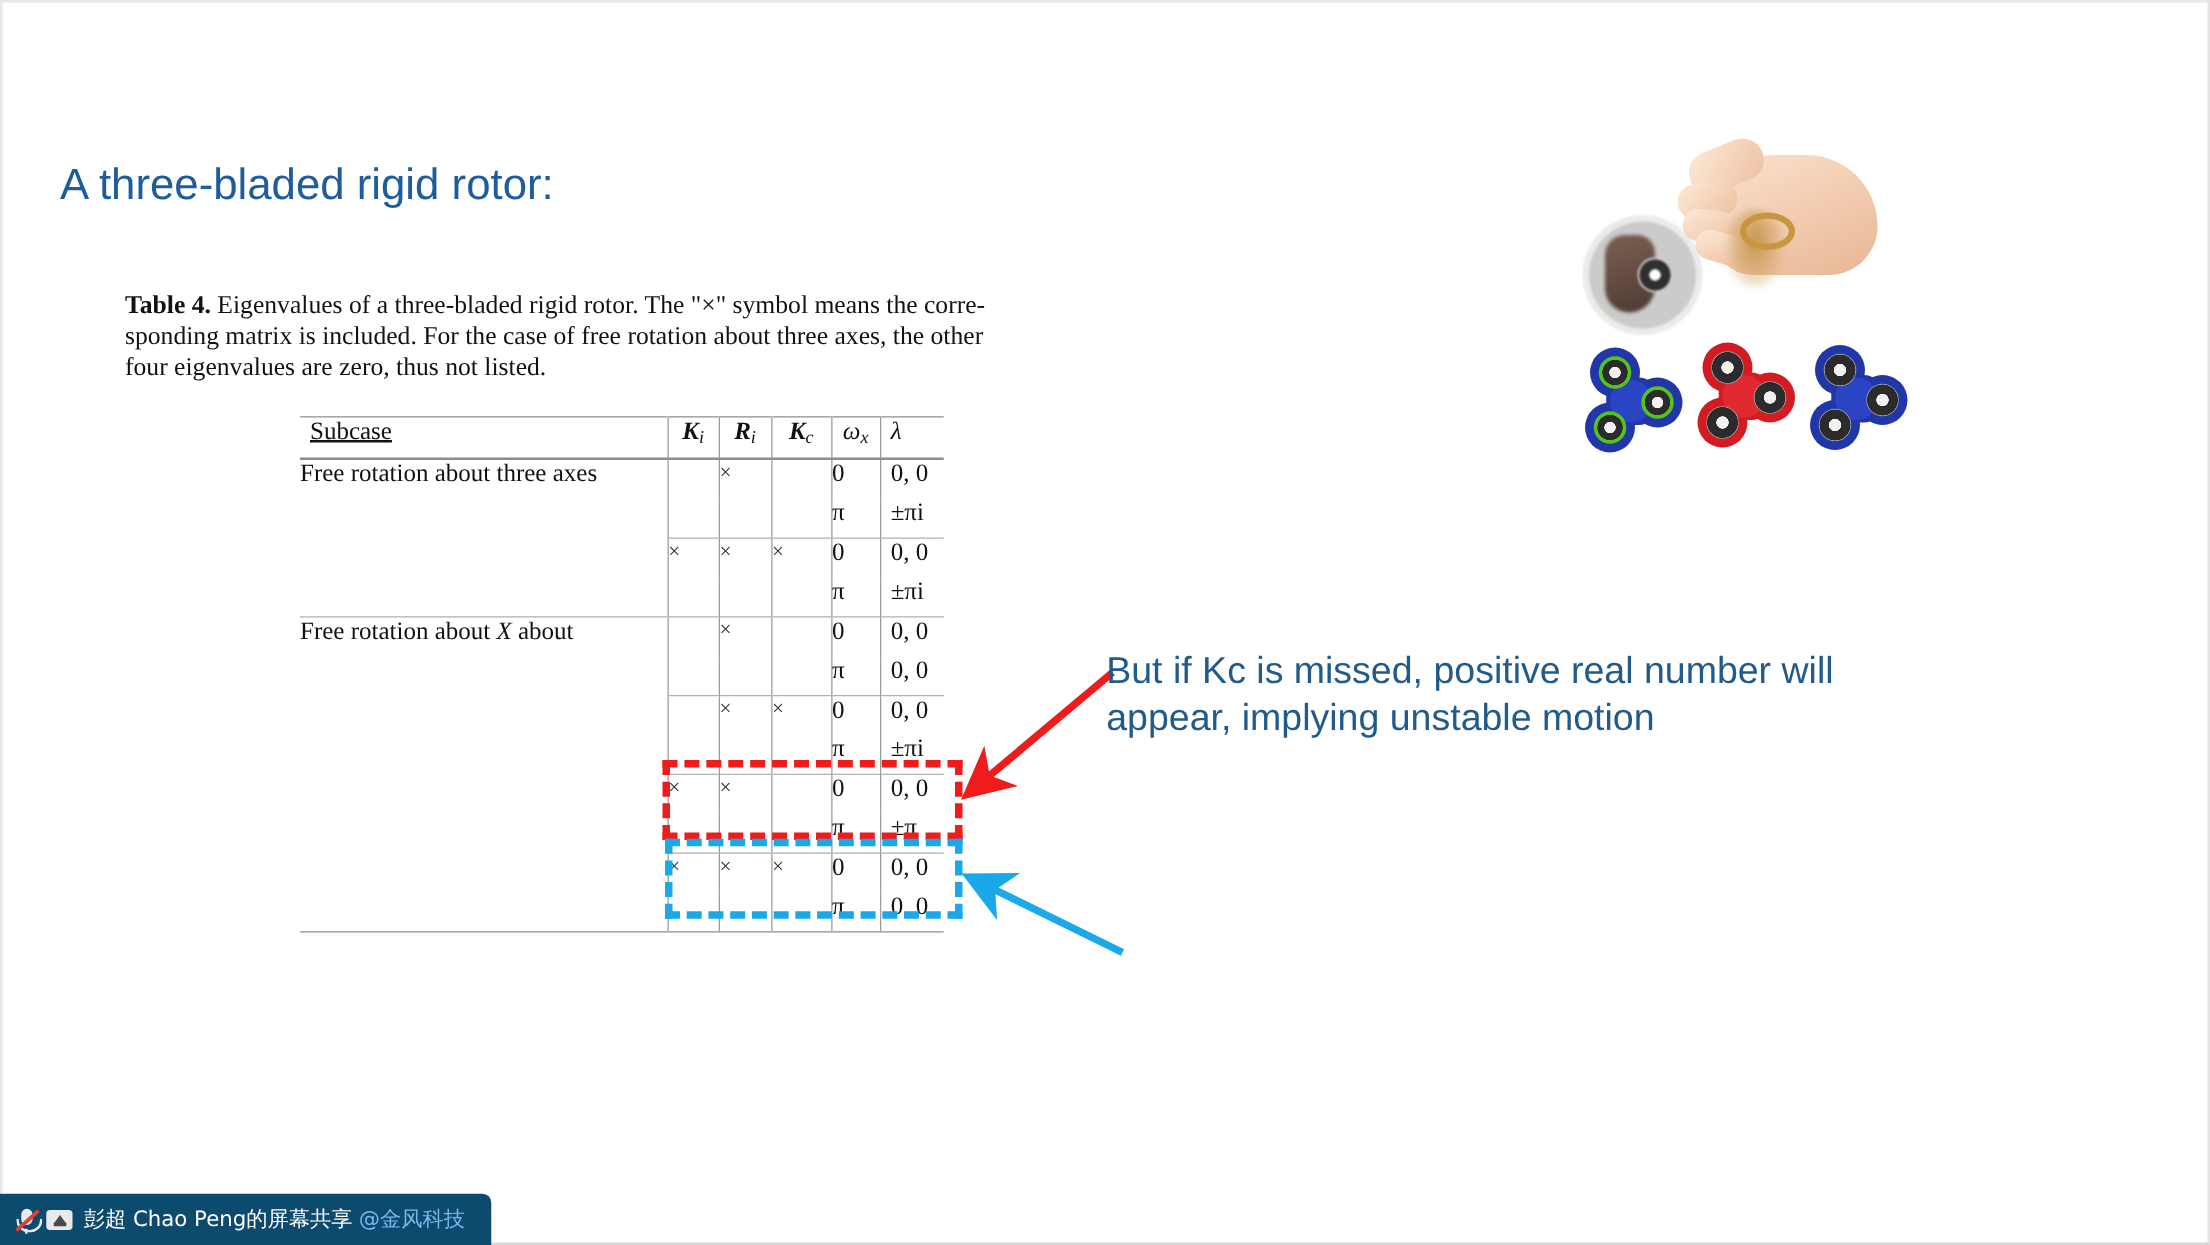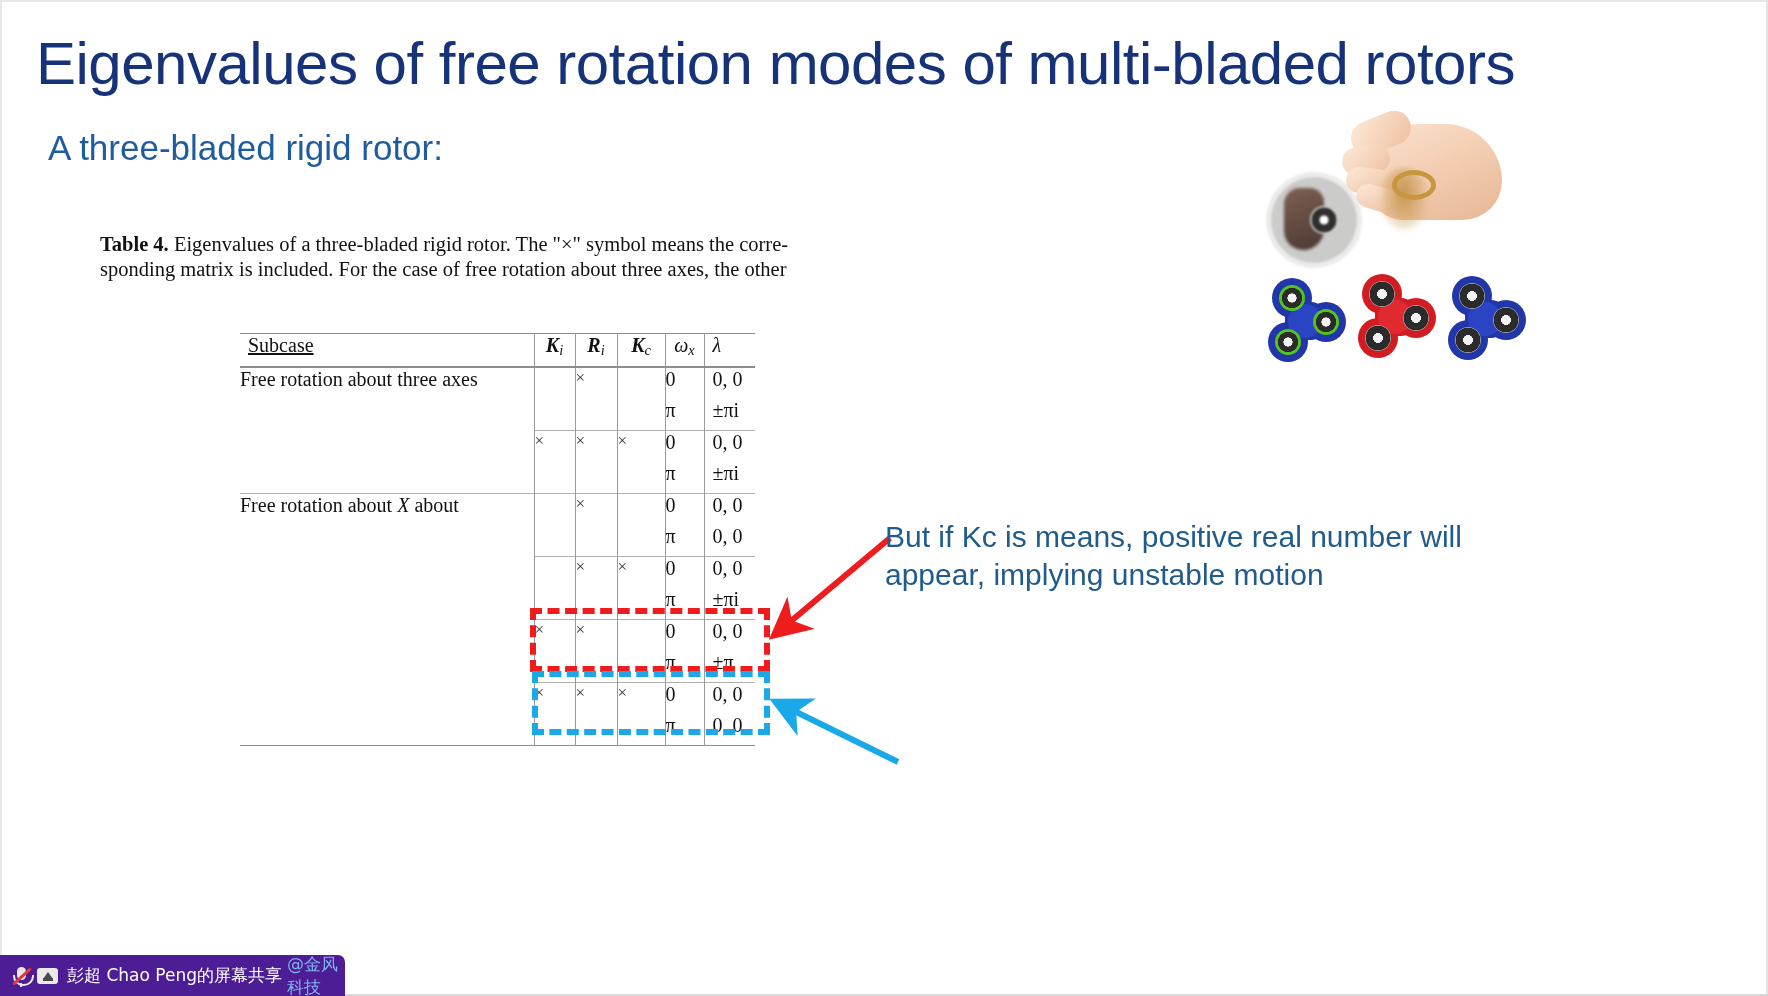--- a/index.html
+++ b/index.html
@@ -241,23 +241,23 @@
   }
   .bear-g {
     background: radial-gradient(circle,#f2f2f2 0 24%, #2b2b2b 26% 54%, #53c418 56% 100%);
   }
 
   
   #taskbar {
     position: absolute;
     left: 0;
     bottom: 0;
-    width: 345px;
+    width: 393px;
     height: 41px;
-    background: #4c1d95;
+    background: #0c4a6e;
     border-top-right-radius: 7px;
     display: flex;
     align-items: center;
     padding-left: 8px;
     box-sizing: border-box;
     color: #ffffff;
     font-size: 17px;
     font-family: "DejaVu Sans", sans-serif;
   }
   #taskbar .tb-text { margin-left: 7px; white-space: nowrap; }
@@ -293,27 +293,27 @@
 </head>
 <body>
 
 <div id="slide">
 
   <div class="edge-top"></div>
   <div class="edge-left"></div>
   <div class="edge-right"></div>
   <div class="edge-bottom"></div>
 
-  <div id="title">Eigenvalues of free rotation modes of multi-bladed rotors</div>
   <div id="subtitle">A three-bladed rigid rotor:</div>
 
   <div id="caption">
     <span class="cap-line"><b>Table 4.</b>
       <span>Eigenvalues of a three-bladed rigid rotor. The "×" symbol means the corre-</span></span>
     <span class="cap-line">sponding matrix is included. For the case of free rotation about three axes, the other</span>
+    <span class="cap-line">four eigenvalues are zero, thus not listed.</span>
   </div>
 
   <div id="tbl-wrap">
     <table class="ltx">
       <colgroup>
         <col class="c-sub">
           <col class="c-ki">
           <col class="c-ri">
           <col class="c-kc">
           <col class="c-wx">
@@ -454,21 +454,21 @@
   <svg class="arrow" id="arrow-blue" width="150" height="90" viewBox="0 0 150 90">
     <defs>
       <marker id="mb" markerWidth="7" markerHeight="7" refX="5" refY="3.5" orient="auto">
         <path d="M0,0 L7,3.5 L0,7 L2,3.5 z" fill="#1BA8E8"></path>
       </marker>
     </defs>
     <line x1="138" y1="72" x2="20" y2="14" stroke="#1BA8E8" stroke-width="6" marker-end="url(#mb)"></line>
   </svg>
 
   <div class="anno" id="anno-red">
-    <div>But if Kc is means, positive real number will</div>
+    <div>But if Kc is missed, positive real number will</div>
     <div>appear, implying unstable motion</div>
   </div>
 
   <div id="spinners">
 
     <div class="hand">
       <div class="palm"></div>
       <div class="finger f1"></div>
       <div class="finger f2"></div>
       <div class="finger f3"></div>

